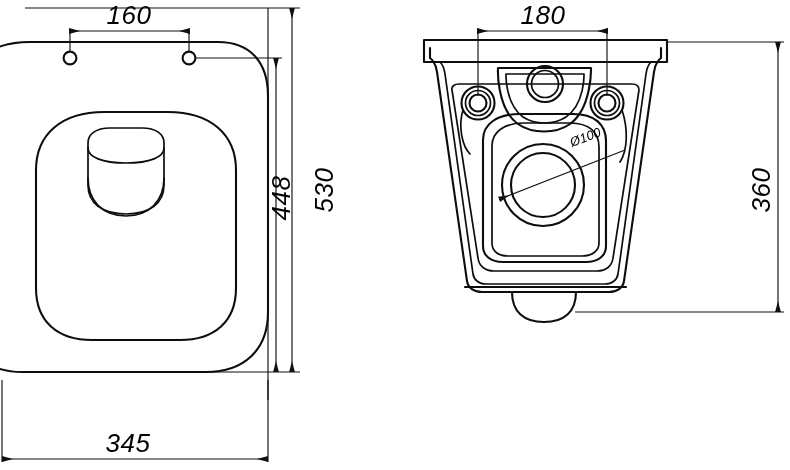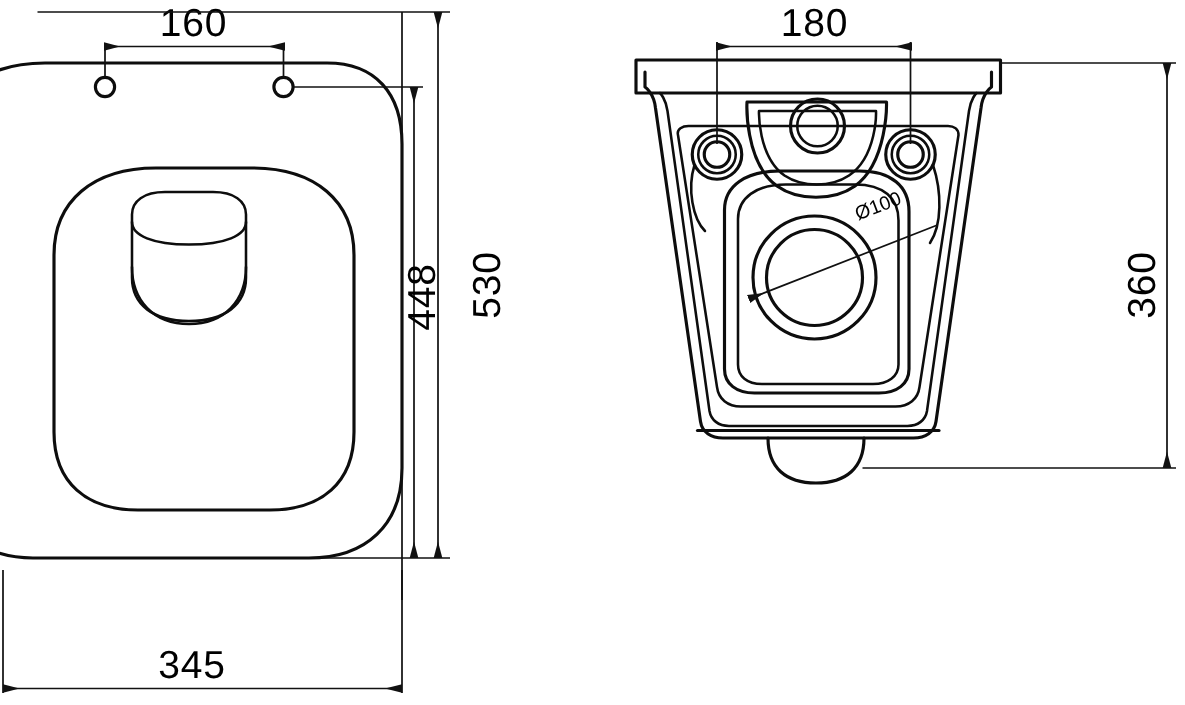--- a/index.html
+++ b/index.html
@@ -10,20 +10,21 @@
   }
   body {
     font-family: "Liberation Sans", sans-serif;
   }
   #drawing-root {
     position: relative;
     width: 790px;
     height: 470px;
     background: #ffffff;
     overflow: hidden;
+    font-style: italic;
   }
   #drawing-svg {
     display: block;
     width: 790px;
     height: 470px;
   }
   .obj-line {
     fill: none;
     stroke: #0d0d0d;
     stroke-width: 2.1;

